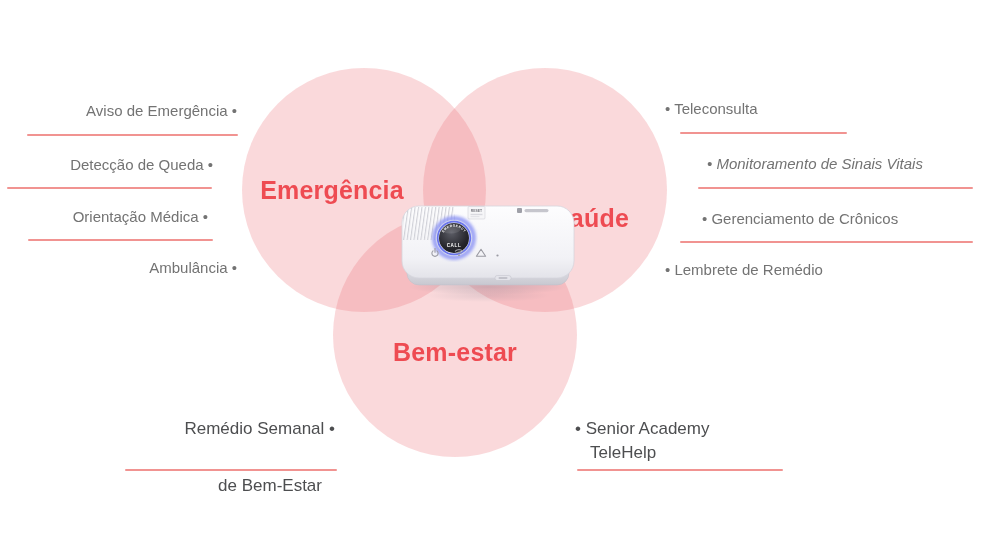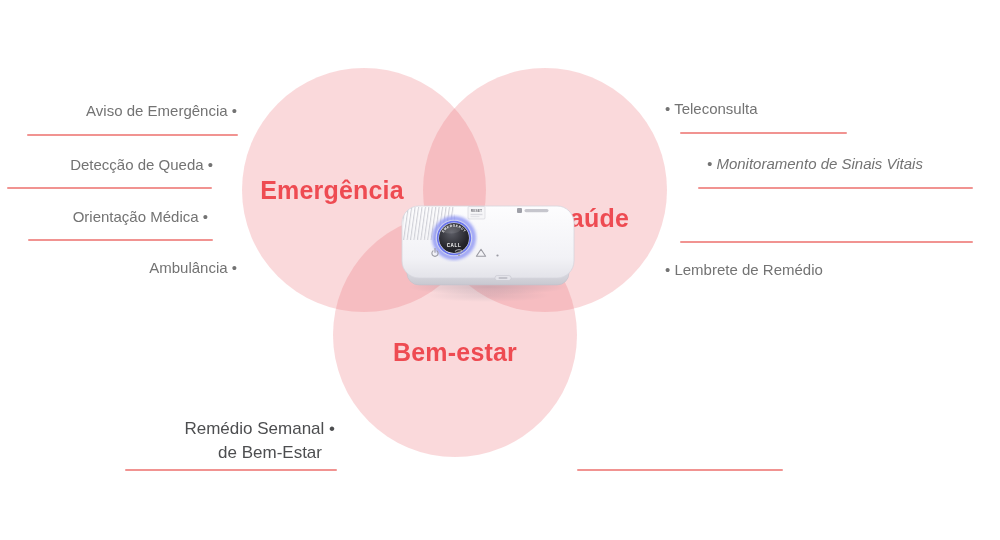--- a/index.html
+++ b/index.html
@@ -21,21 +21,21 @@
     line-height:22px;z-index:3;
   }
   .item-block{
     position:absolute;font-size:17px;color:#4d4e50;white-space:nowrap;
     line-height:24px;z-index:3;
   }
   .ul-line{
     position:absolute;height:2px;background:#f19391;z-index:3;border-radius:1px;
   }
   .align-right{text-align:right;}
-  .bl-line2{padding-right:13px;}
+  .bl-line2{padding-right:13px;margin-top:33px;}
   .br-line2{margin-left:15px;}
   #device{position:absolute;left:398px;top:203px;width:180px;height:100px;z-index:5;}
 </style>
 </head>
 <body>
 
 <div id="stage">
 
   <div class="venn-circle" style="left:242px;top:68px;"></div>
   <div class="venn-circle" style="left:423px;top:68px;"></div>
@@ -55,30 +55,35 @@
   <div class="ul-line" style="left:28px;top:239px;width:185px;"></div>
 
   <div class="item" style="left:665px;top:98px;">• Teleconsulta</div>
 
   <div class="item align-right" style="right:763px;top:257px;">Ambulância •</div>
   <div class="ul-line" style="left:680px;top:132px;width:167px;"></div>
 
   <div class="item" style="left:707px;top:153px;font-style:italic;">• Monitoramento de Sinais Vitais</div>
   <div class="ul-line" style="left:698px;top:187px;width:275px;"></div>
 
+  <div class="item" style="left:702px;top:208px;">• Gerenciamento de Crônicos</div>
   <div class="ul-line" style="left:680px;top:241px;width:293px;"></div>
 
   <div class="item" style="left:665px;top:259px;">• Lembrete de Remédio</div>
 
   <div class="item-block align-right" style="right:665px;top:417px;">
     <div>Remédio Semanal •</div>
     <div class="bl-line2">de Bem-Estar</div>
   </div>
   <div class="ul-line" style="left:125px;top:469px;width:212px;"></div>
 
+  <div class="item-block" style="left:575px;top:417px;">
+    <div>• Senior Academy</div>
+    <div class="br-line2">TeleHelp</div>
+  </div>
   <div class="ul-line" style="left:577px;top:469px;width:206px;"></div>
 
   <div id="device">
     <svg viewBox="0 0 180 100" width="180" height="100">
       <defs>
         <linearGradient id="faceGrad" x1="0" y1="0" x2="0" y2="1">
           <stop offset="0" stop-color="#fdfdfe"></stop>
           <stop offset="0.72" stop-color="#f2f2f6"></stop>
           <stop offset="1" stop-color="#e3e3e9"></stop>
         </linearGradient>

